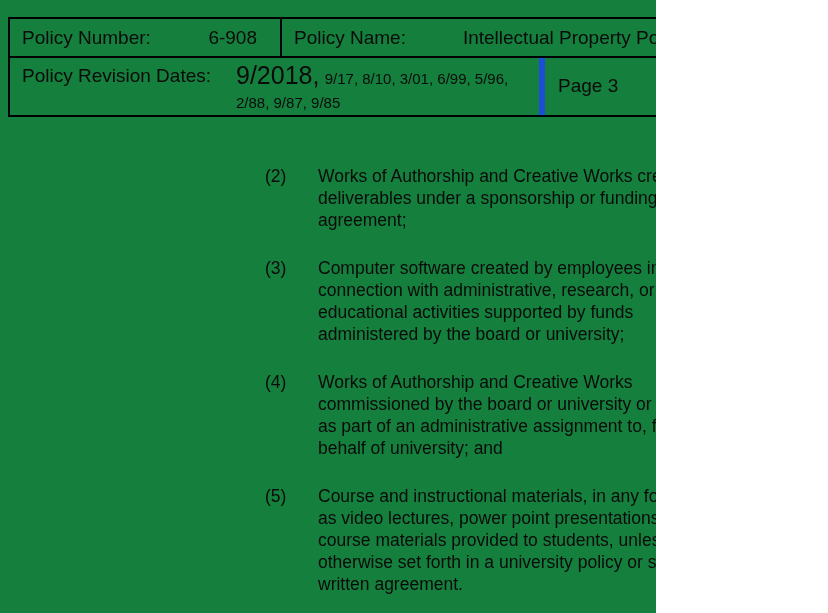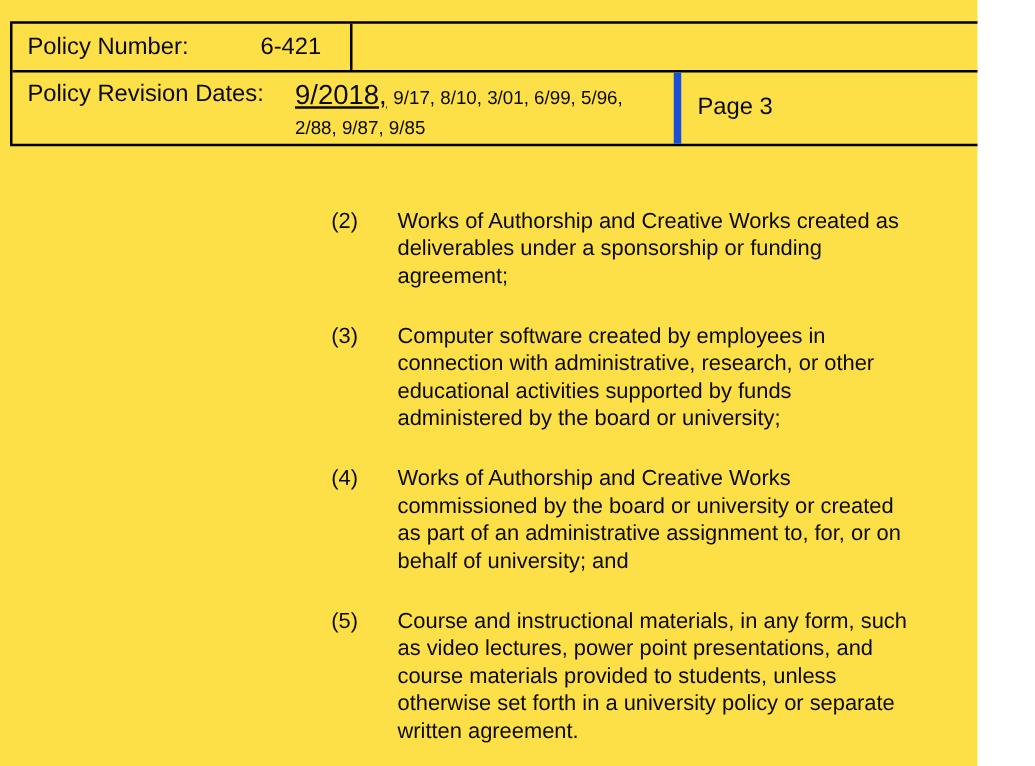--- a/index.html
+++ b/index.html
@@ -2,23 +2,23 @@
 <html><head>
 <meta charset="utf-8">
 <style>
   html, body {
     margin: 0;
     padding: 0;
     background: #ffffff;
   }
   .page {
     position: relative;
-    width: 782px;
+    width: 656px;
     height: 613px;
-    background: #fde047;
+    background: #15803d;
     font-family: "Liberation Sans", sans-serif;
     color: #0a0a0a;
     overflow: hidden;
   }
 
   
   .header-table {
     position: absolute;
     left: 8px;
     top: 17px;
@@ -61,21 +61,21 @@
     padding: 6px 4px 0 12px;
     line-height: 23px;
   }
   .cell-revision .label {
     flex: none;
     width: 214px;
   }
   .cell-revision .dates {
     flex: 1;
   }
-  .date-major { font-size: 22px; text-decoration: underline; }
+  .date-major { font-size: 25px; }
   .date-minor { font-size: 15px; }
   .cell-page {
     flex: 1;
     padding: 16px 0 0 13px;
     line-height: 23px;
   }
 
   
   .body-list {
     position: absolute;
@@ -98,21 +98,25 @@
 </style>
 </head>
 <body>
 
 <div class="page">
 
   <div class="header-table">
     <div class="trow trow-1">
       <div class="tcell cell-policy-number">
         <span class="label">Policy Number:</span>
-        <span class="value">6-421</span>
+        <span class="value">6-908</span>
+      </div>
+      <div class="tcell cell-policy-name">
+        <span class="label">Policy Name:</span>
+        <span class="value">Intellectual Property Policy</span>
       </div>
     </div>
     <div class="trow trow-2">
       <div class="tcell cell-revision">
         <span class="label">Policy Revision Dates:</span>
         <span class="dates"><span class="date-major">9/2018,</span> <span class="date-minor">9/17, 8/10, 3/01, 6/99, 5/96,</span><br><span class="date-minor">2/88, 9/87, 9/85</span></span>
       </div>
       <div class="tcell cell-page">
         <span>Page 3</span>
       </div>

